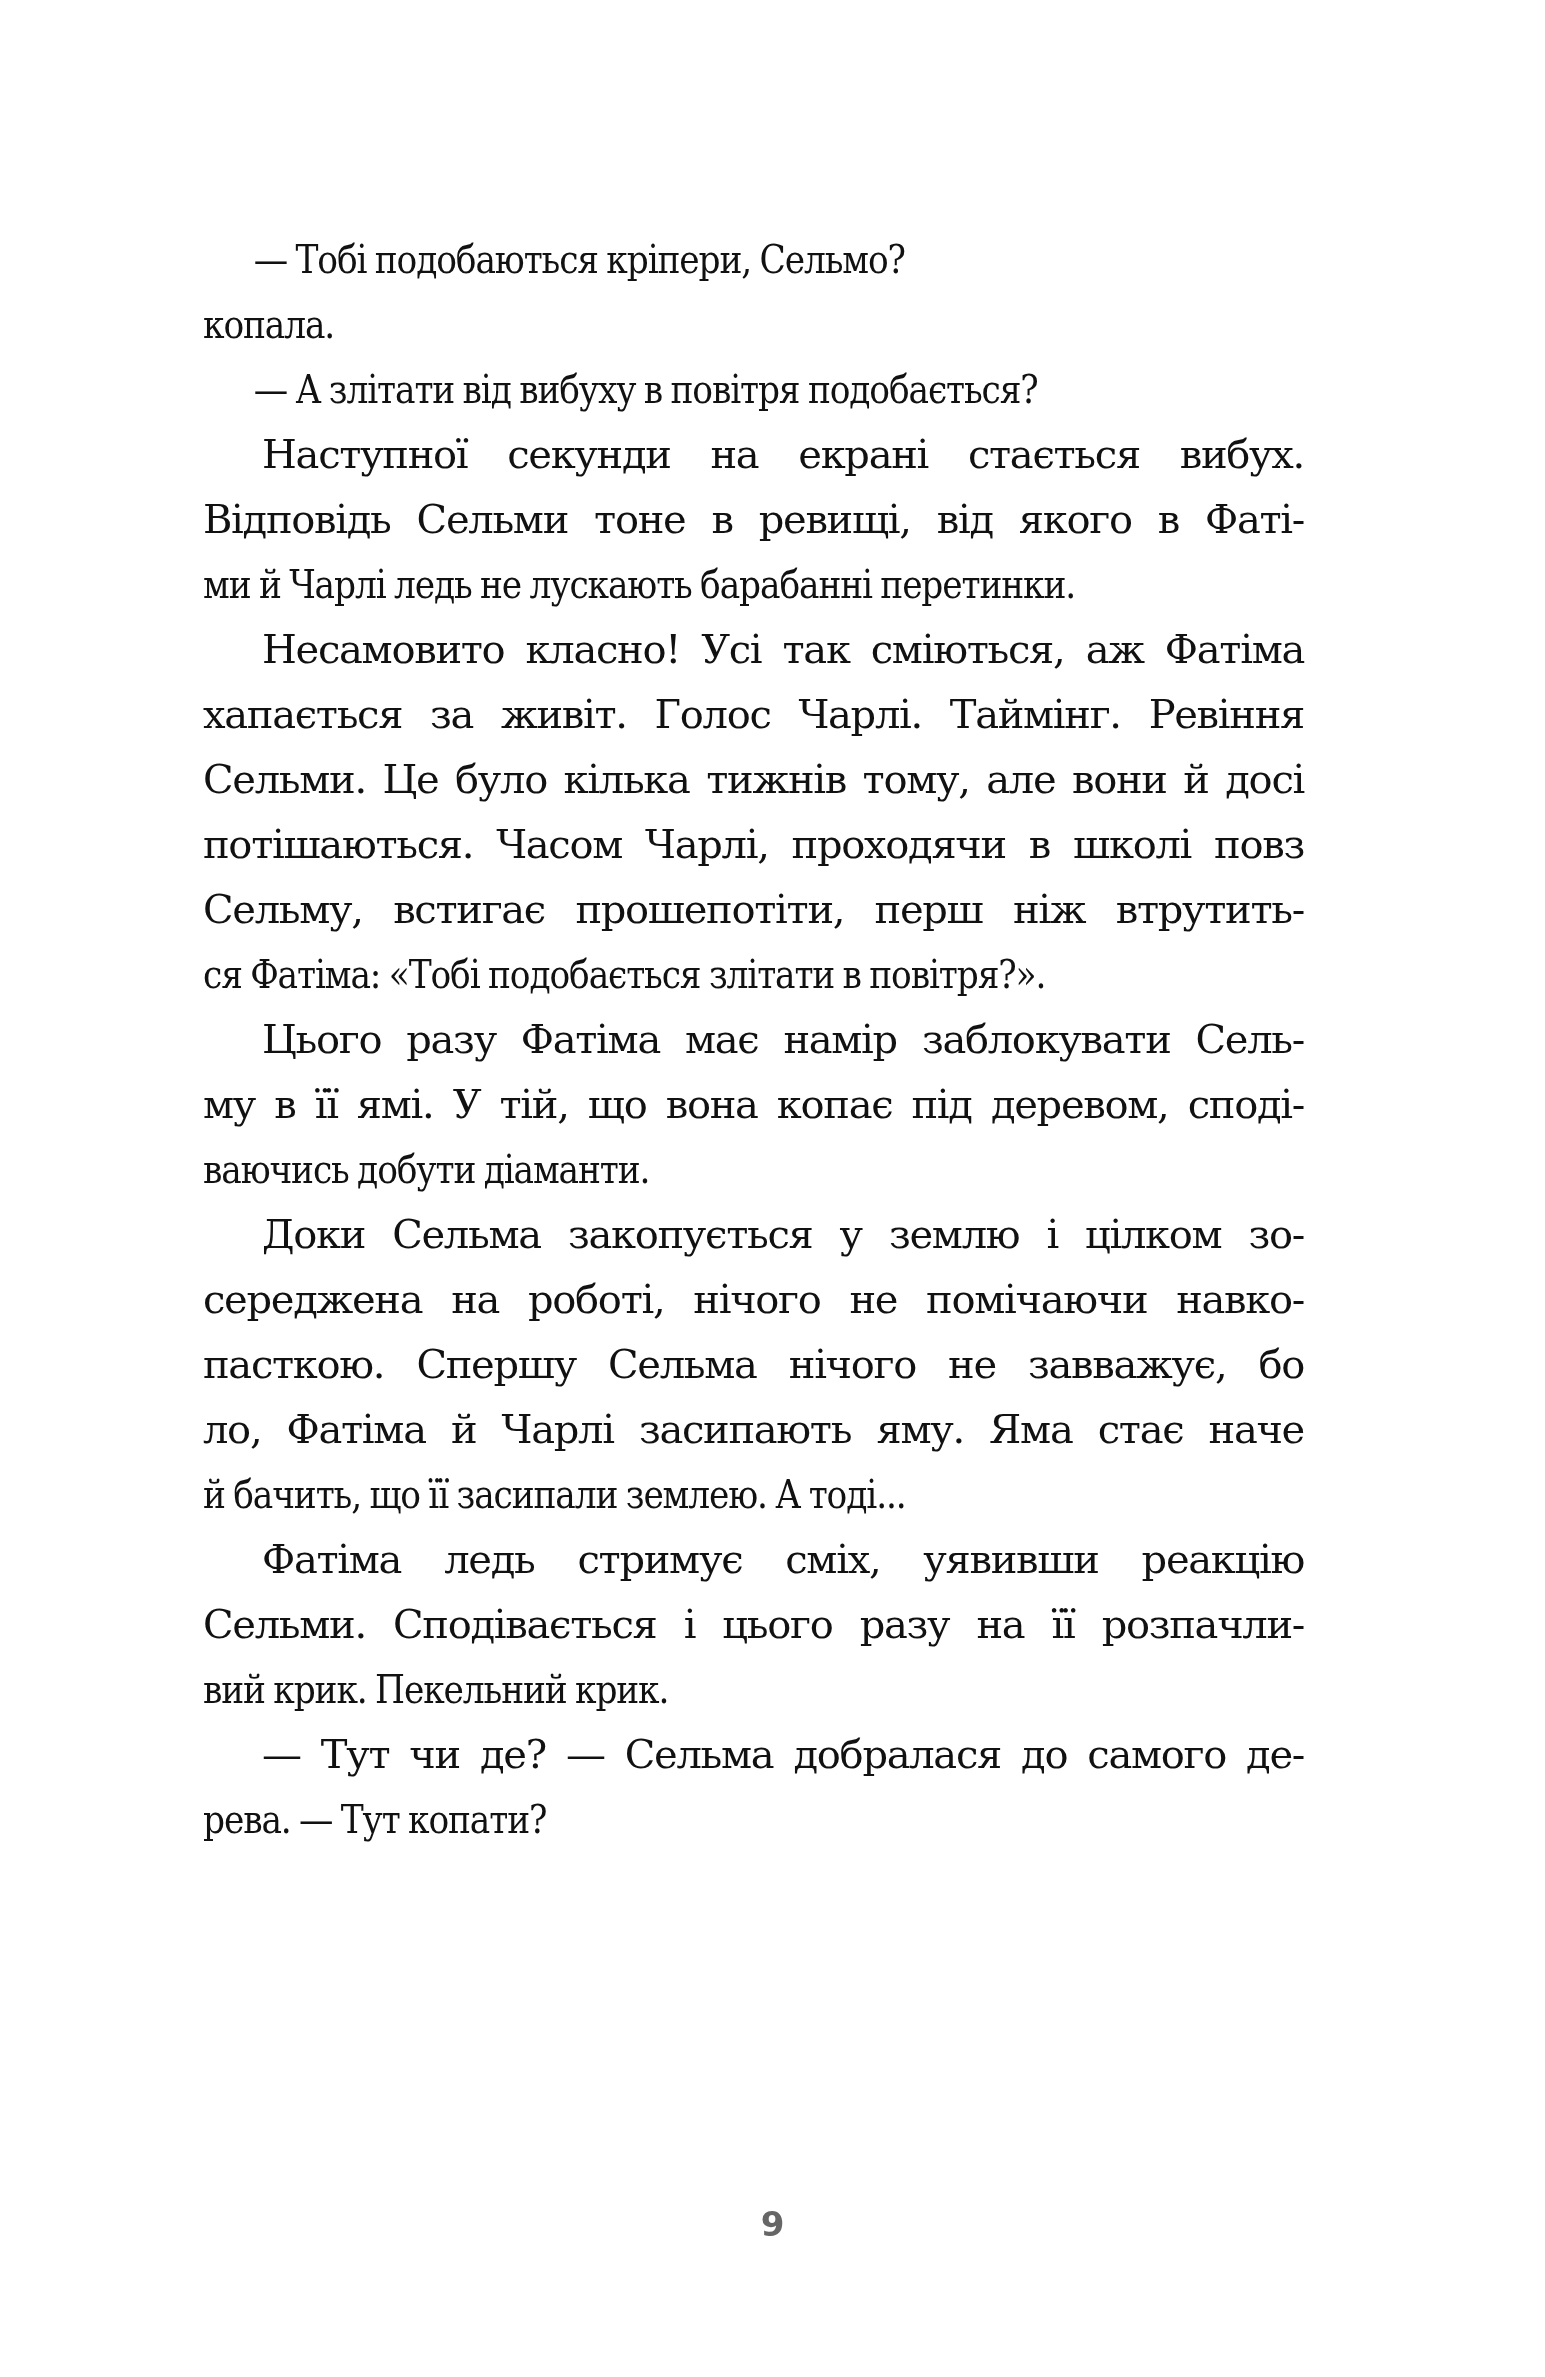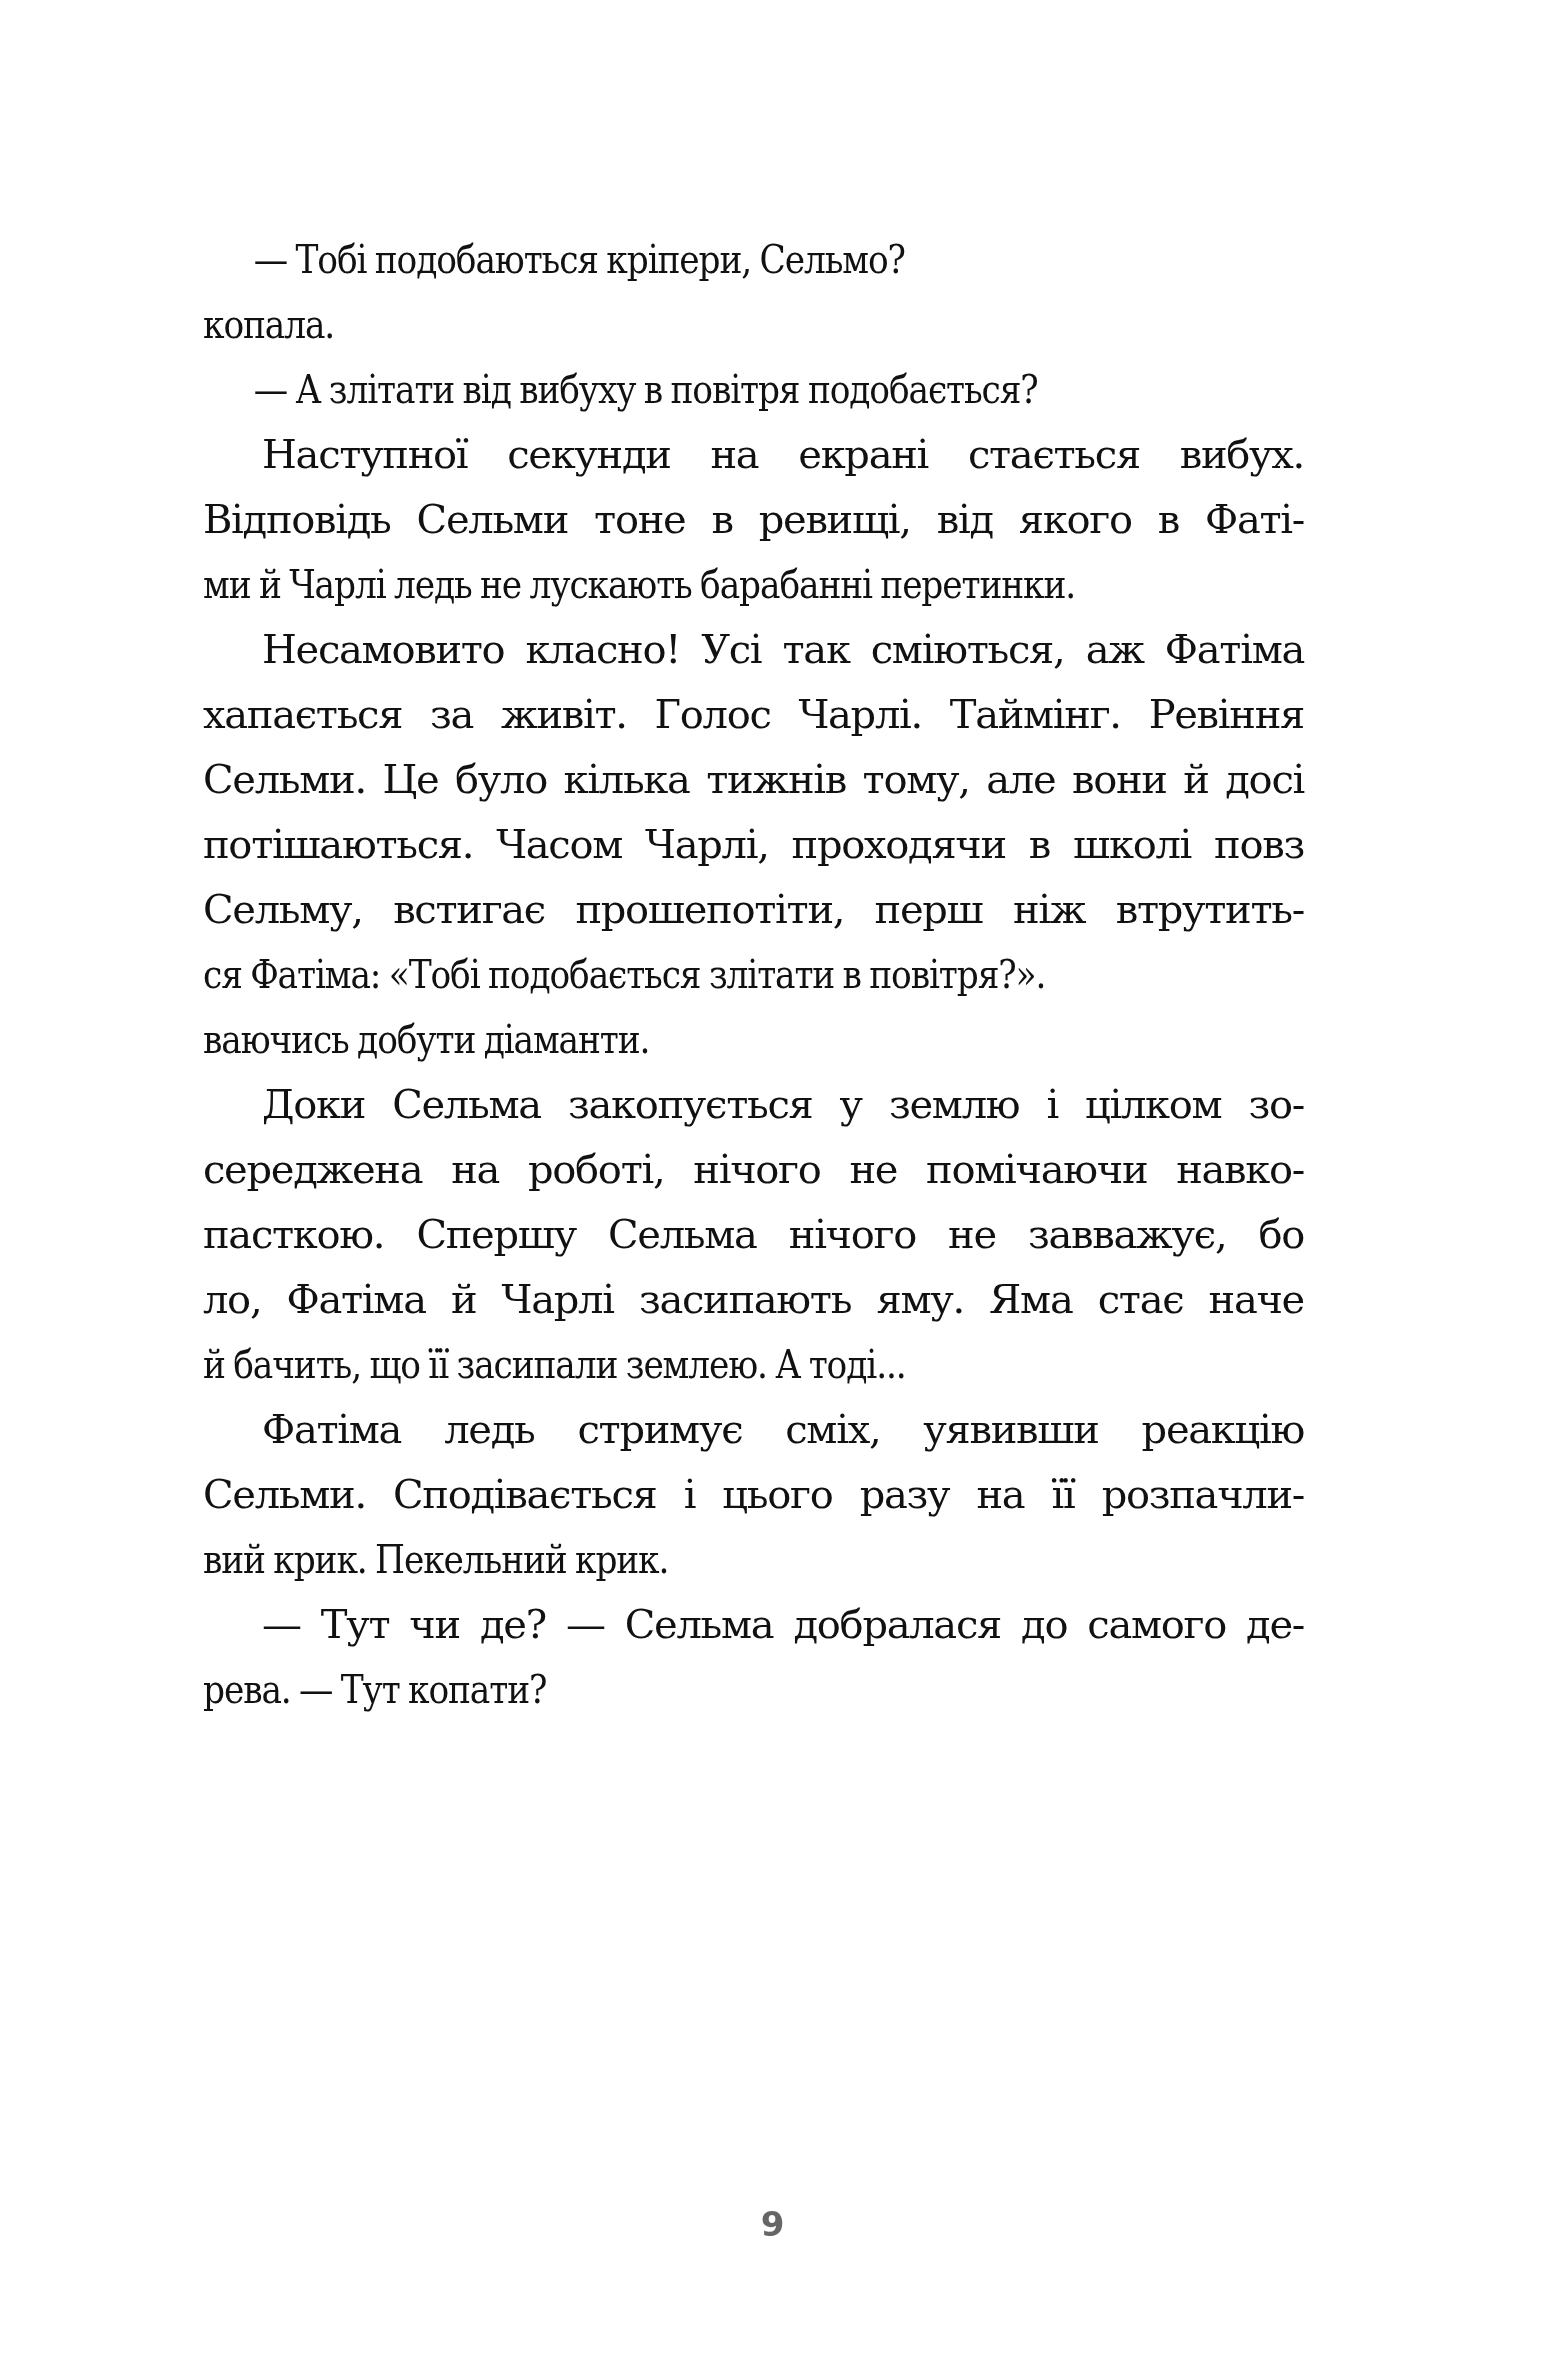--- a/index.html
+++ b/index.html
@@ -45,20 +45,22 @@
     <div class="line indent last" style="transform: scaleX(0.86); width: 1280px;">— А злітати від вибуху в повітря подобається?</div>
     <div class="line indent">Наступної секунди на екрані стається вибух.</div>
     <div class="line">Відповідь Сельми тоне в ревищі, від якого в Фаті-</div>
     <div class="line last" style="transform: scaleX(0.86); width: 1280px;">ми й Чарлі ледь не лускають барабанні перетинки.</div>
     <div class="line indent">Несамовито класно! Усі так сміються, аж Фатіма</div>
     <div class="line">хапається за живіт. Голос Чарлі. Таймінг. Ревіння</div>
     <div class="line">Сельми. Це було кілька тижнів тому, але вони й досі</div>
     <div class="line">потішаються. Часом Чарлі, проходячи в школі повз</div>
     <div class="line">Сельму, встигає прошепотіти, перш ніж втрутить-</div>
     <div class="line last" style="transform: scaleX(0.86); width: 1280px;">ся Фатіма: «Тобі подобається злітати в повітря?».</div>
+    <div class="line indent">Цього разу Фатіма має намір заблокувати Сель-</div>
+    <div class="line">му в її ямі. У тій, що вона копає під деревом, споді-</div>
     <div class="line last" style="transform: scaleX(0.86); width: 1280px;">ваючись добути діаманти.</div>
     <div class="line indent">Доки Сельма закопується у землю і цілком зо-</div>
     <div class="line">середжена на роботі, нічого не помічаючи навко-</div>
     <div class="line">пасткою. Спершу Сельма нічого не завважує, бо</div>
     <div class="line">ло, Фатіма й Чарлі засипають яму. Яма стає наче</div>
     <div class="line last" style="transform: scaleX(0.86); width: 1280px;">й бачить, що її засипали землею. А тоді...</div>
     <div class="line indent">Фатіма ледь стримує сміх, уявивши реакцію</div>
     <div class="line">Сельми. Сподівається і цього разу на її розпачли-</div>
     <div class="line last" style="transform: scaleX(0.86); width: 1280px;">вий крик. Пекельний крик.</div>
     <div class="line indent">— Тут чи де? — Сельма добралася до самого де-</div>

